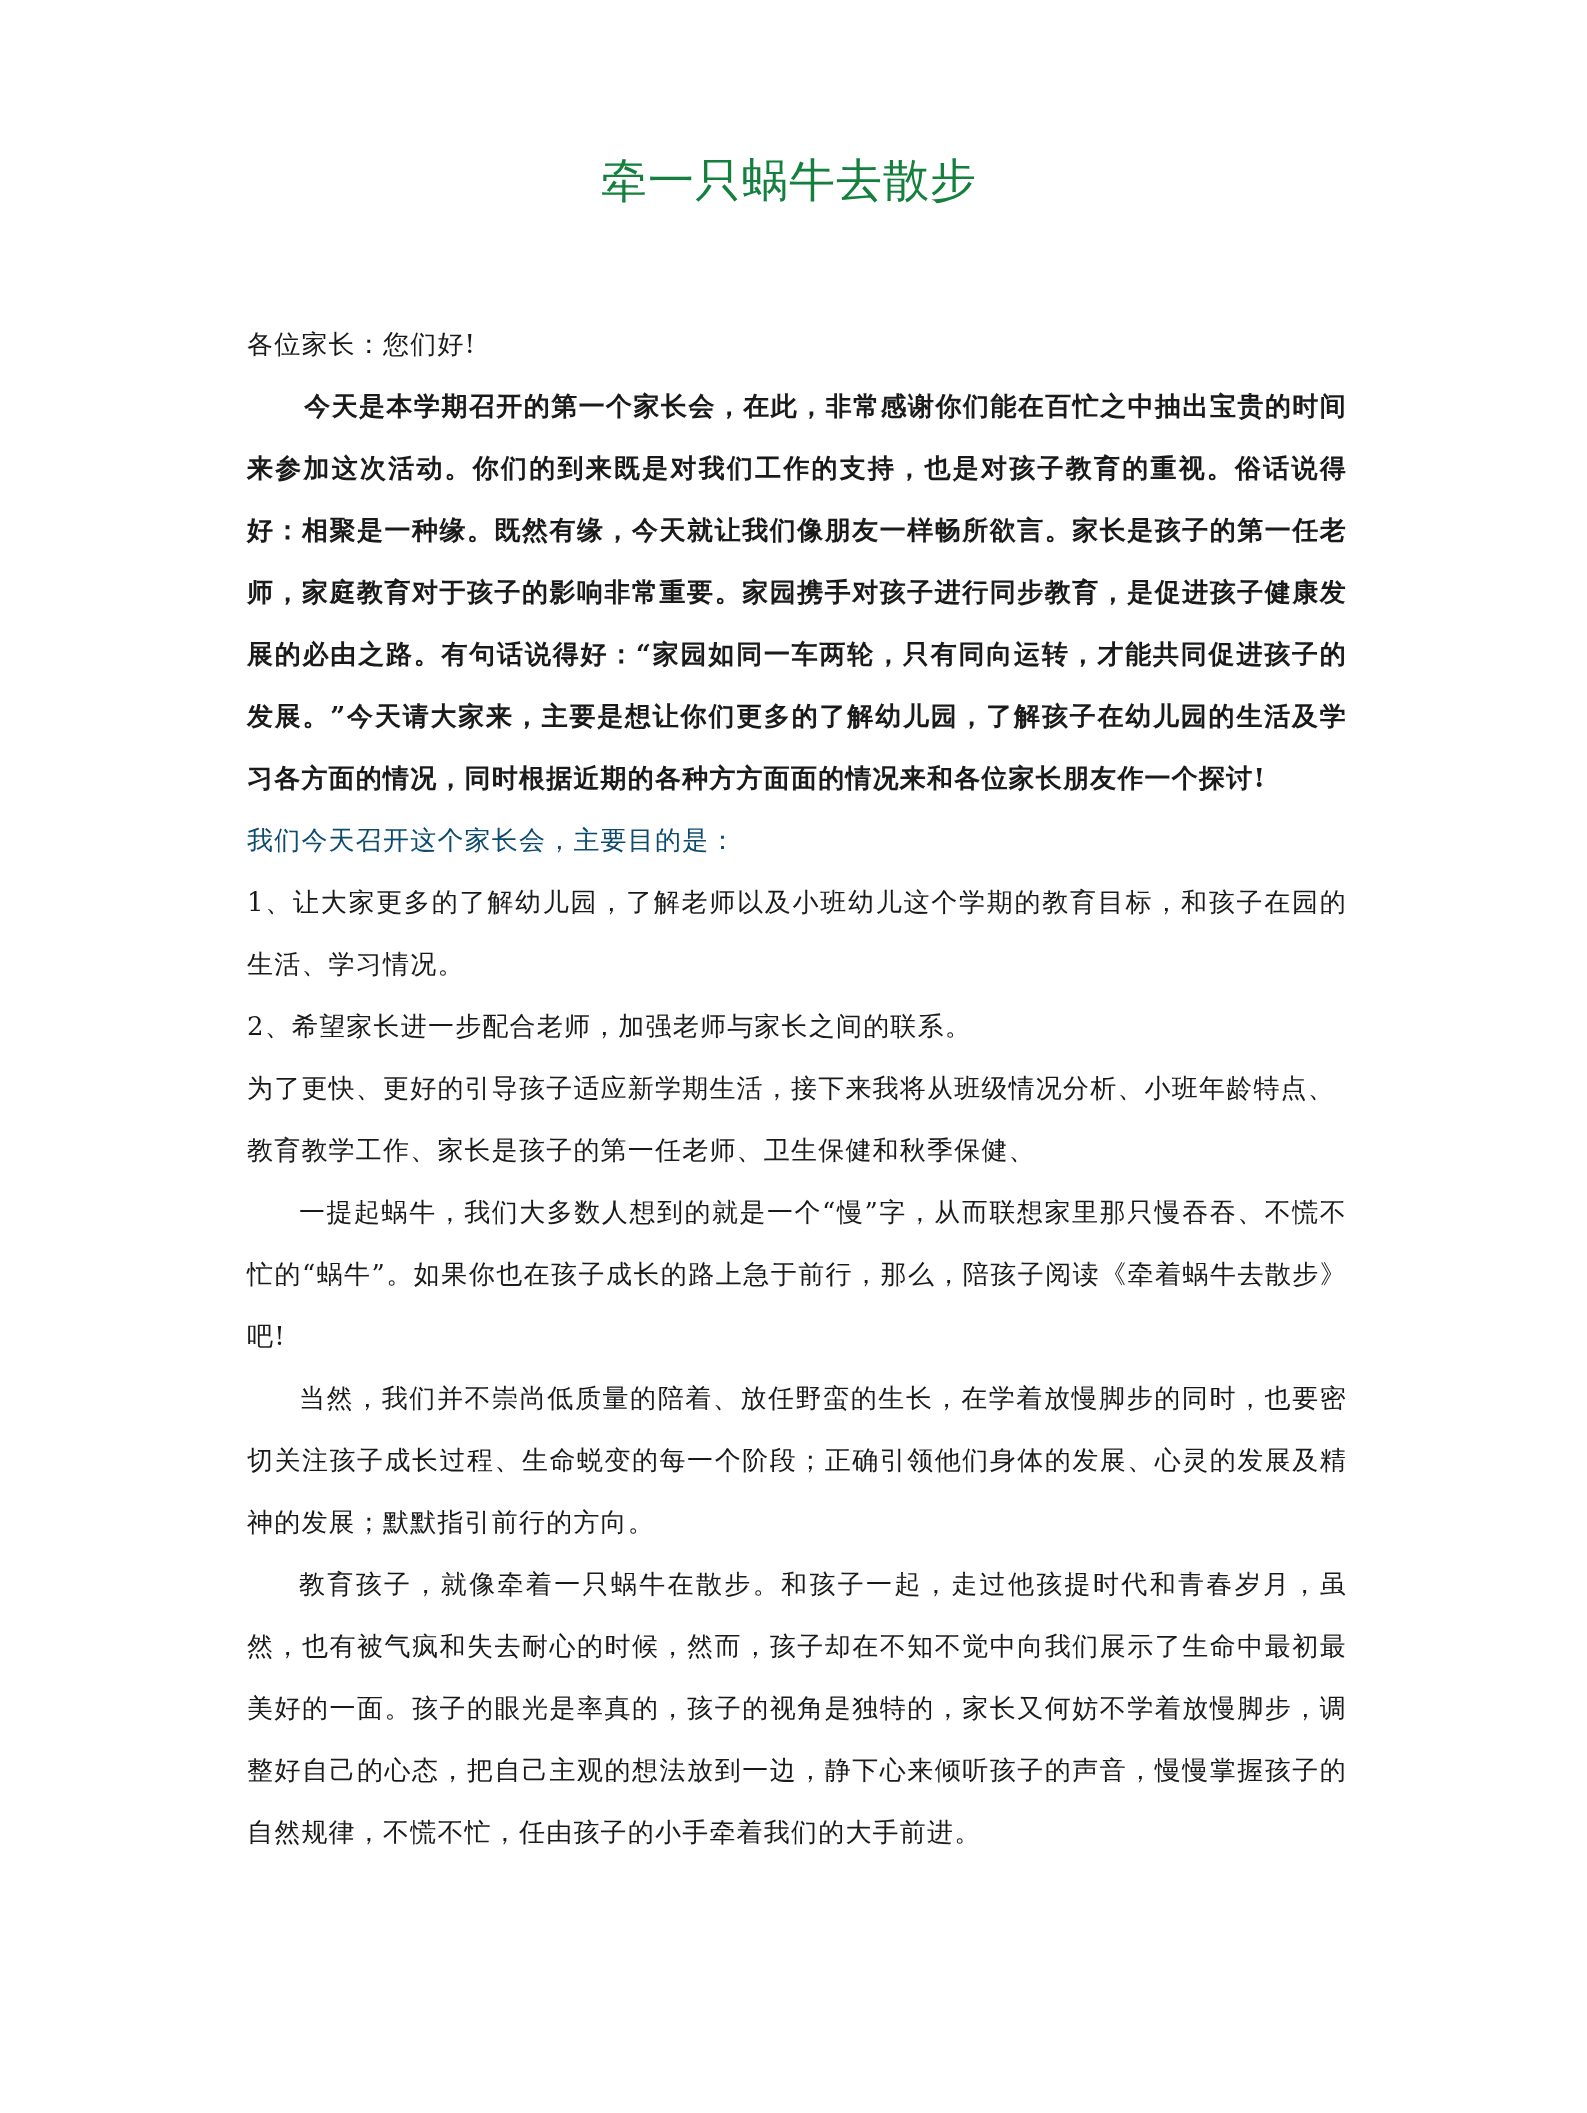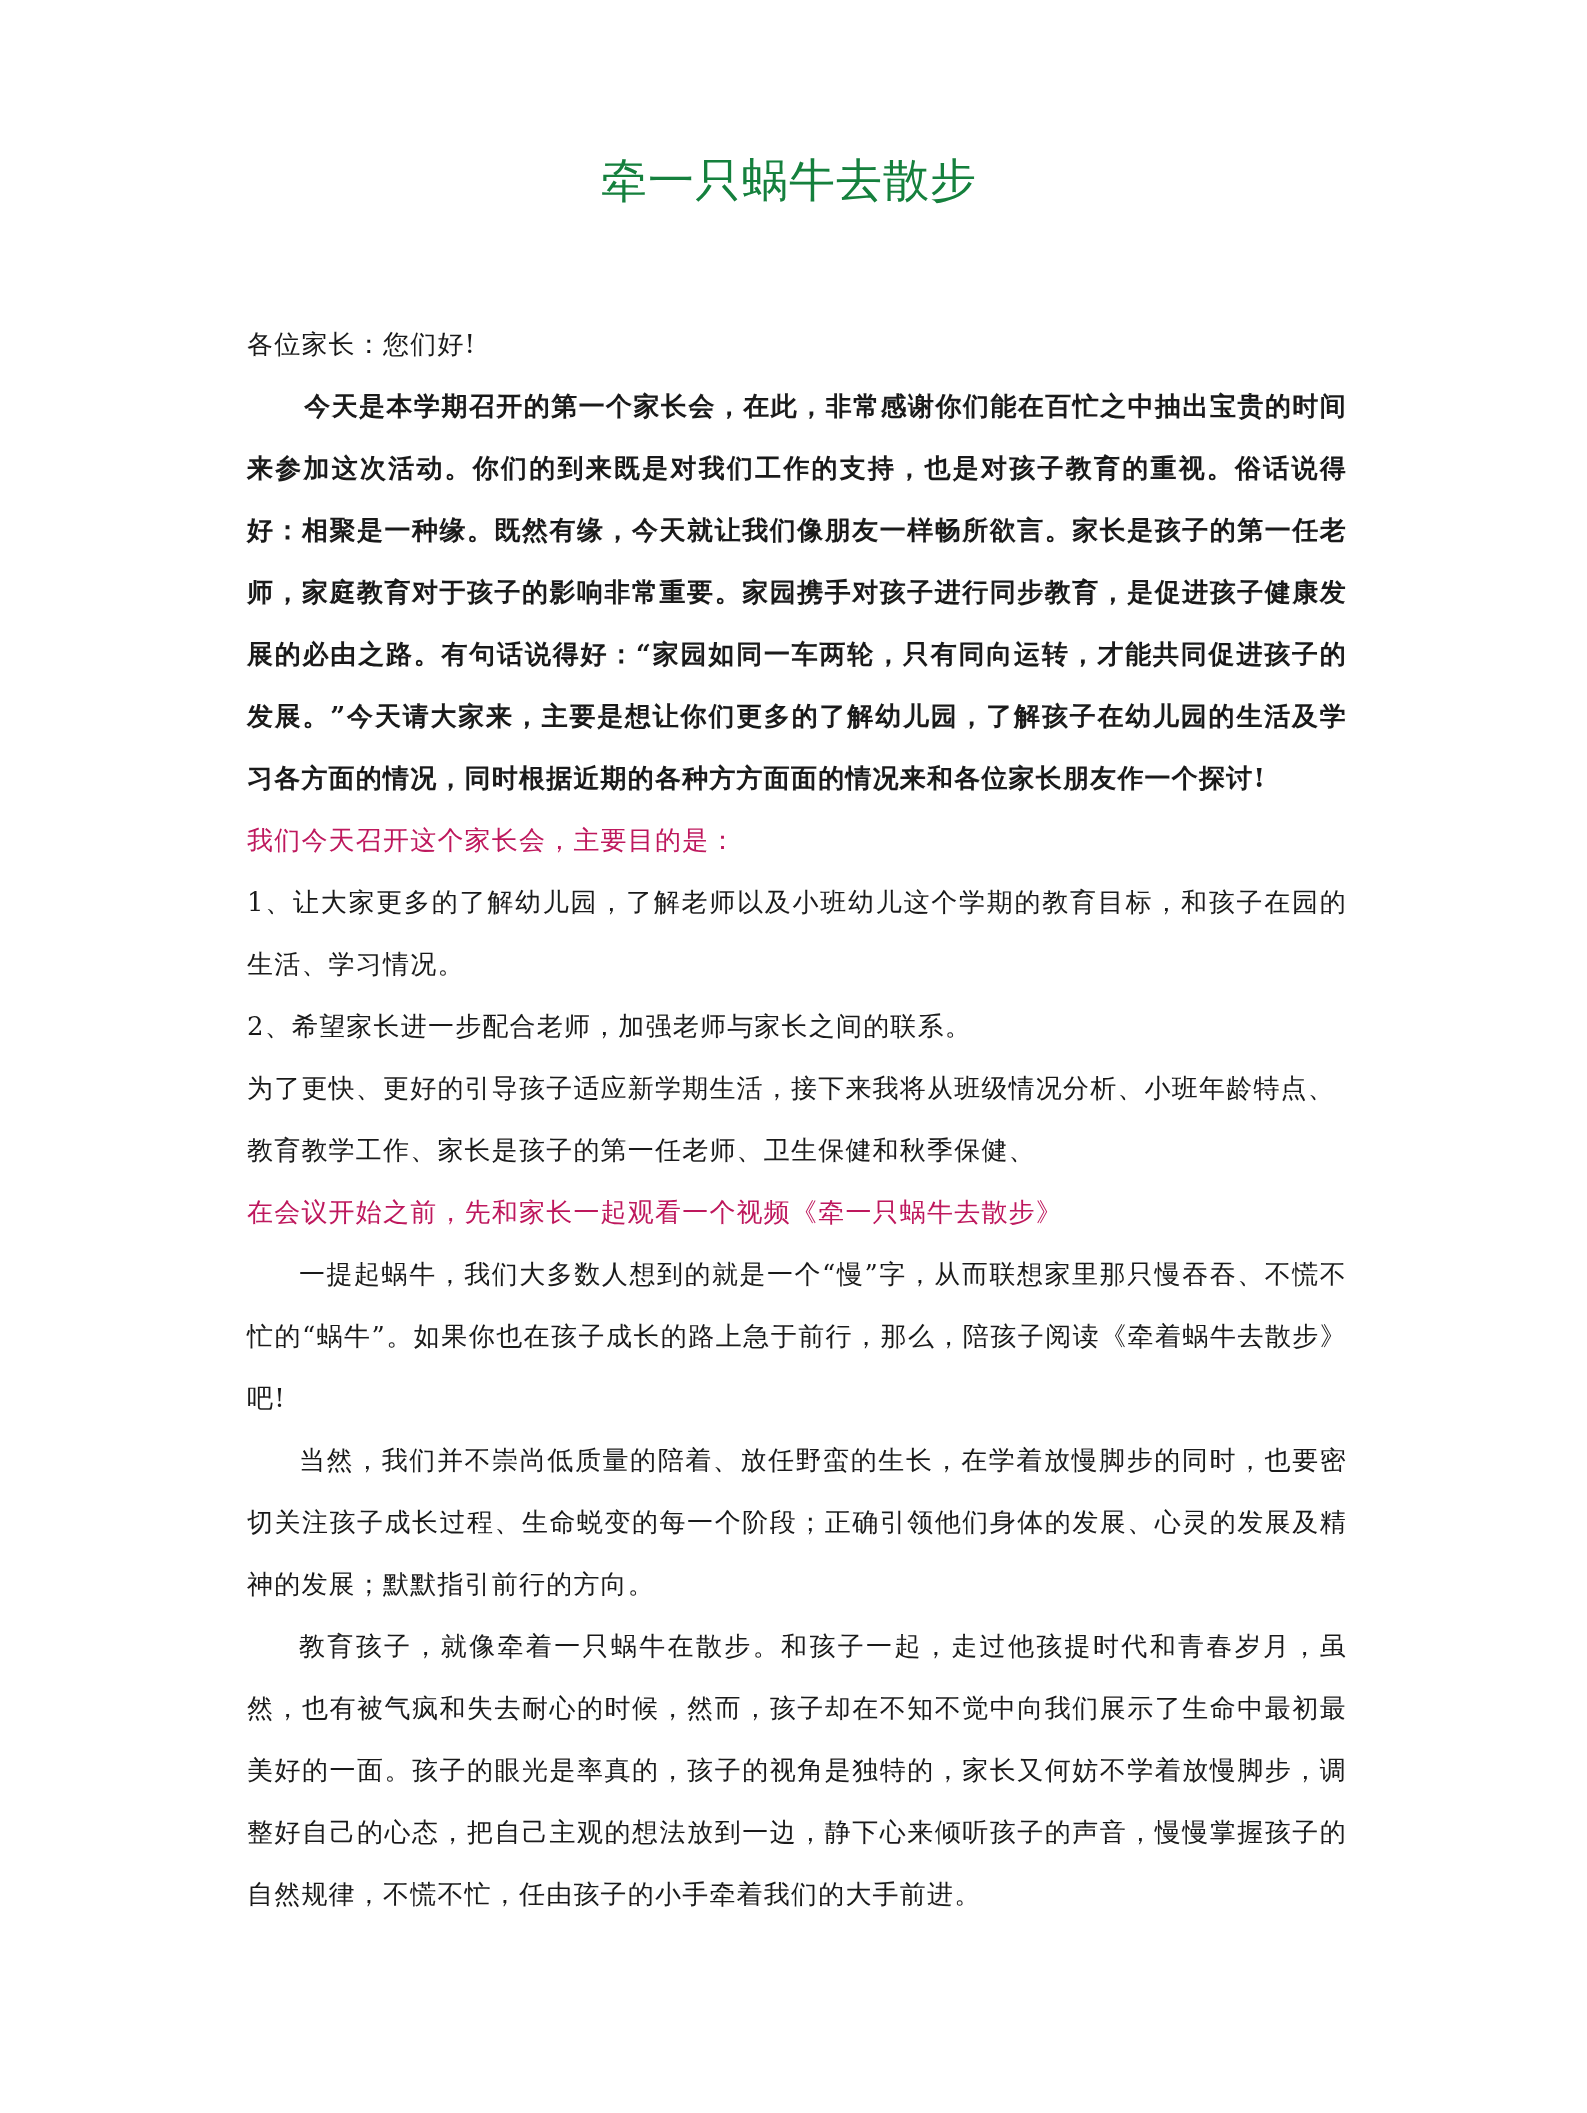--- a/index.html
+++ b/index.html
@@ -49,38 +49,37 @@
       padding: 0;
     }
     .indent {
       text-indent: 2em;
     }
     .indent-wide {
       text-indent: 2.2em;
       font-weight: bold;
     }
     .red {
-      color: #be185d;
+      color: #0c4a6e;
     }
     .nowrap-line {
       white-space: nowrap;
     }
   </style>
 </head>
 <body>
 
 <div class="page">
   <h1 class="title">牵一只蜗牛去散步</h1>
 
   <div class="body-text">
     <p>各位家长：您们好!</p>
     <p class="indent-wide">今天是本学期召开的第一个家长会，在此，非常感谢你们能在百忙之中抽出宝贵的时间来参加这次活动。你们的到来既是对我们工作的支持，也是对孩子教育的重视。俗话说得好：相聚是一种缘。既然有缘，今天就让我们像朋友一样畅所欲言。家长是孩子的第一任老师，家庭教育对于孩子的影响非常重要。家园携手对孩子进行同步教育，是促进孩子健康发展的必由之路。有句话说得好：“家园如同一车两轮，只有同向运转，才能共同促进孩子的发展。”今天请大家来，主要是想让你们更多的了解幼儿园，了解孩子在幼儿园的生活及学习各方面的情况，同时根据近期的各种方方面面的情况来和各位家长朋友作一个探讨!</p>
     <p class="red">我们今天召开这个家长会，主要目的是：</p>
     <p>1、让大家更多的了解幼儿园，了解老师以及小班幼儿这个学期的教育目标，和孩子在园的生活、学习情况。</p>
     <p>2、希望家长进一步配合老师，加强老师与家长之间的联系。</p>
     <p class="nowrap-line">为了更快、更好的引导孩子适应新学期生活，接下来我将从班级情况分析、小班年龄特点、</p>
     <p>教育教学工作、家长是孩子的第一任老师、卫生保健和秋季保健、</p>
-    <p class="red">在会议开始之前，先和家长一起观看一个视频《牵一只蜗牛去散步》</p>
     <p class="indent">一提起蜗牛，我们大多数人想到的就是一个“慢”字，从而联想家里那只慢吞吞、不慌不忙的“蜗牛”。如果你也在孩子成长的路上急于前行，那么，陪孩子阅读《牵着蜗牛去散步》吧!</p>
     <p class="indent">当然，我们并不崇尚低质量的陪着、放任野蛮的生长，在学着放慢脚步的同时，也要密切关注孩子成长过程、生命蜕变的每一个阶段；正确引领他们身体的发展、心灵的发展及精神的发展；默默指引前行的方向。</p>
     <p class="indent">教育孩子，就像牵着一只蜗牛在散步。和孩子一起，走过他孩提时代和青春岁月，虽然，也有被气疯和失去耐心的时候，然而，孩子却在不知不觉中向我们展示了生命中最初最美好的一面。孩子的眼光是率真的，孩子的视角是独特的，家长又何妨不学着放慢脚步，调整好自己的心态，把自己主观的想法放到一边，静下心来倾听孩子的声音，慢慢掌握孩子的自然规律，不慌不忙，任由孩子的小手牵着我们的大手前进。</p>
   </div>
 </div>
 
 </body></html>

